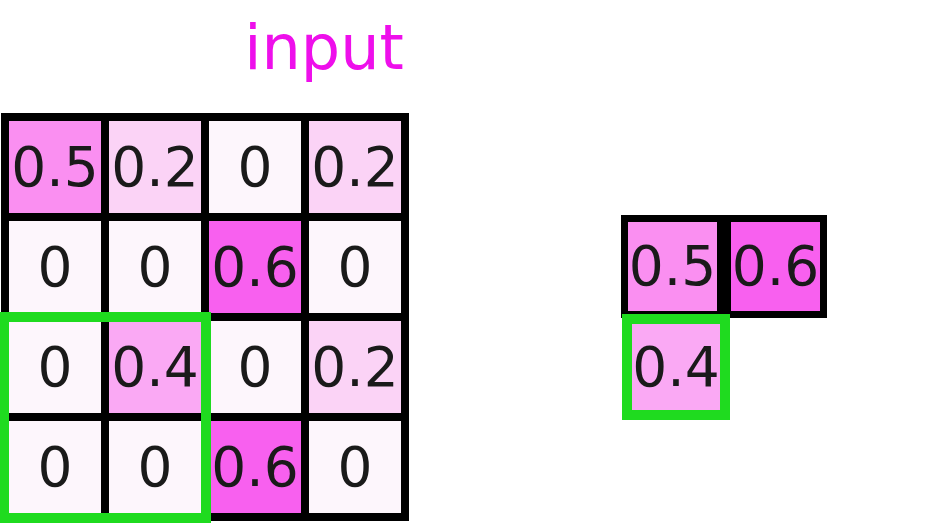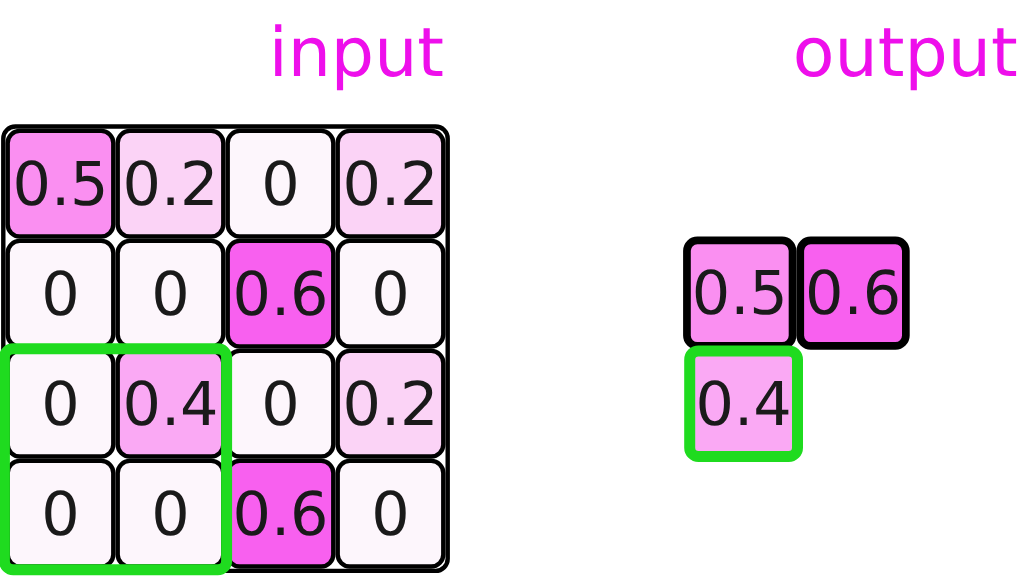--- a/index.html
+++ b/index.html
@@ -1,17 +1,17 @@
 <!DOCTYPE html>
 <html><head>
 <meta charset="utf-8">
 <style>
   html,body{margin:0;padding:0;background:#ffffff;}
   body{width:941px;height:530px;overflow:hidden;}
-  *{box-sizing:border-box;border-radius:13px;}
+  *{box-sizing:border-box;}
   .stage{
     position:relative;width:941px;height:530px;
     font-family:"DejaVu Sans","Liberation Sans",sans-serif;
     background:#ffffff;
   }
   .title{
     position:absolute;top:14px;transform:translateX(-50%);
     font-size:62px;line-height:1.1;color:#EE0FEB;white-space:nowrap;
   }
   .title-input{left:324px;}
@@ -44,21 +44,20 @@
     left:622px;top:314px;width:108px;height:106px;
     border:10px solid #1FDB1F;z-index:5;
   }
 </style>
 </head>
 <body>
 
 <div class="stage">
 
   <div class="title title-input">input</div>
-  <div class="title title-output">output</div>
 
   <div class="igrid">
     <div class="cell" style="background: rgb(250, 143, 241);">0.5</div>
     <div class="cell" style="background: rgb(251, 211, 246);">0.2</div>
     <div class="cell" style="background: rgb(253, 246, 252);">0</div>
     <div class="cell" style="background: rgb(251, 211, 246);">0.2</div>
     <div class="cell" style="background: rgb(253, 246, 252);">0</div>
     <div class="cell" style="background: rgb(253, 246, 252);">0</div>
     <div class="cell" style="background: rgb(248, 96, 239);">0.6</div>
     <div class="cell" style="background: rgb(253, 246, 252);">0</div>

